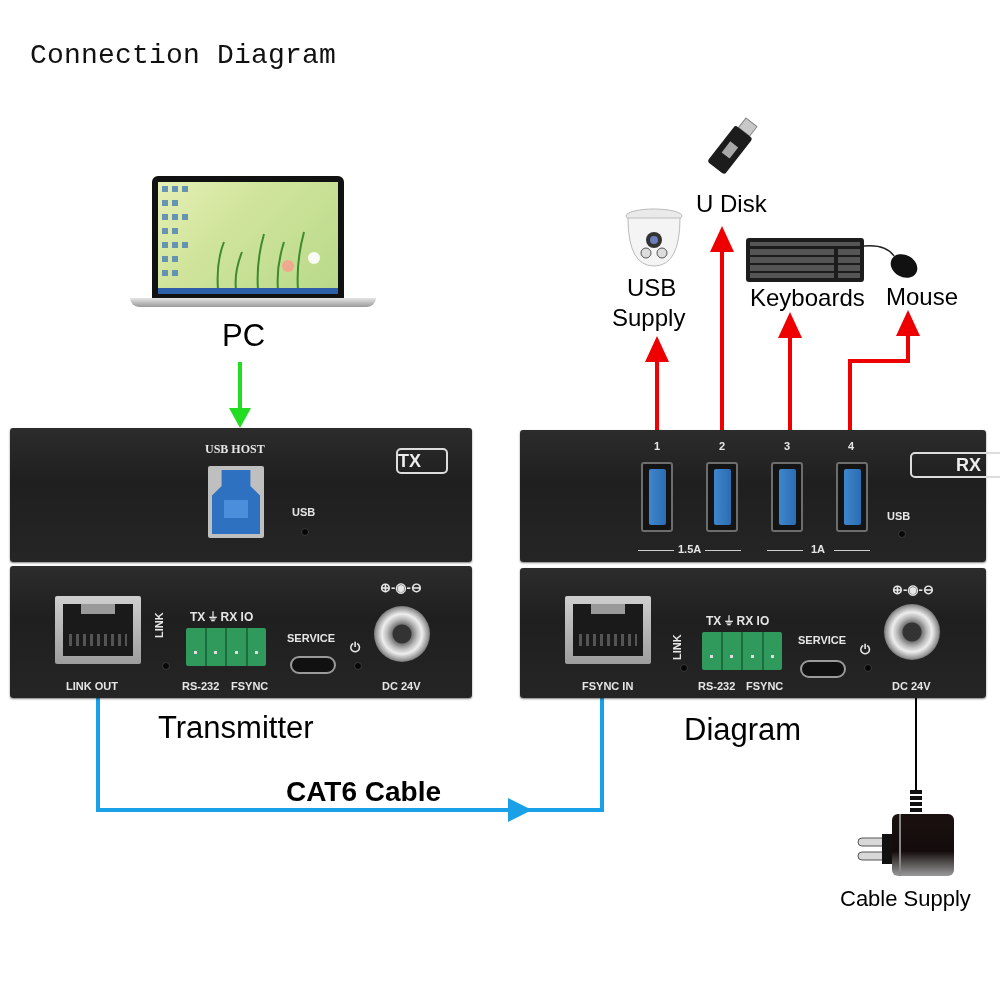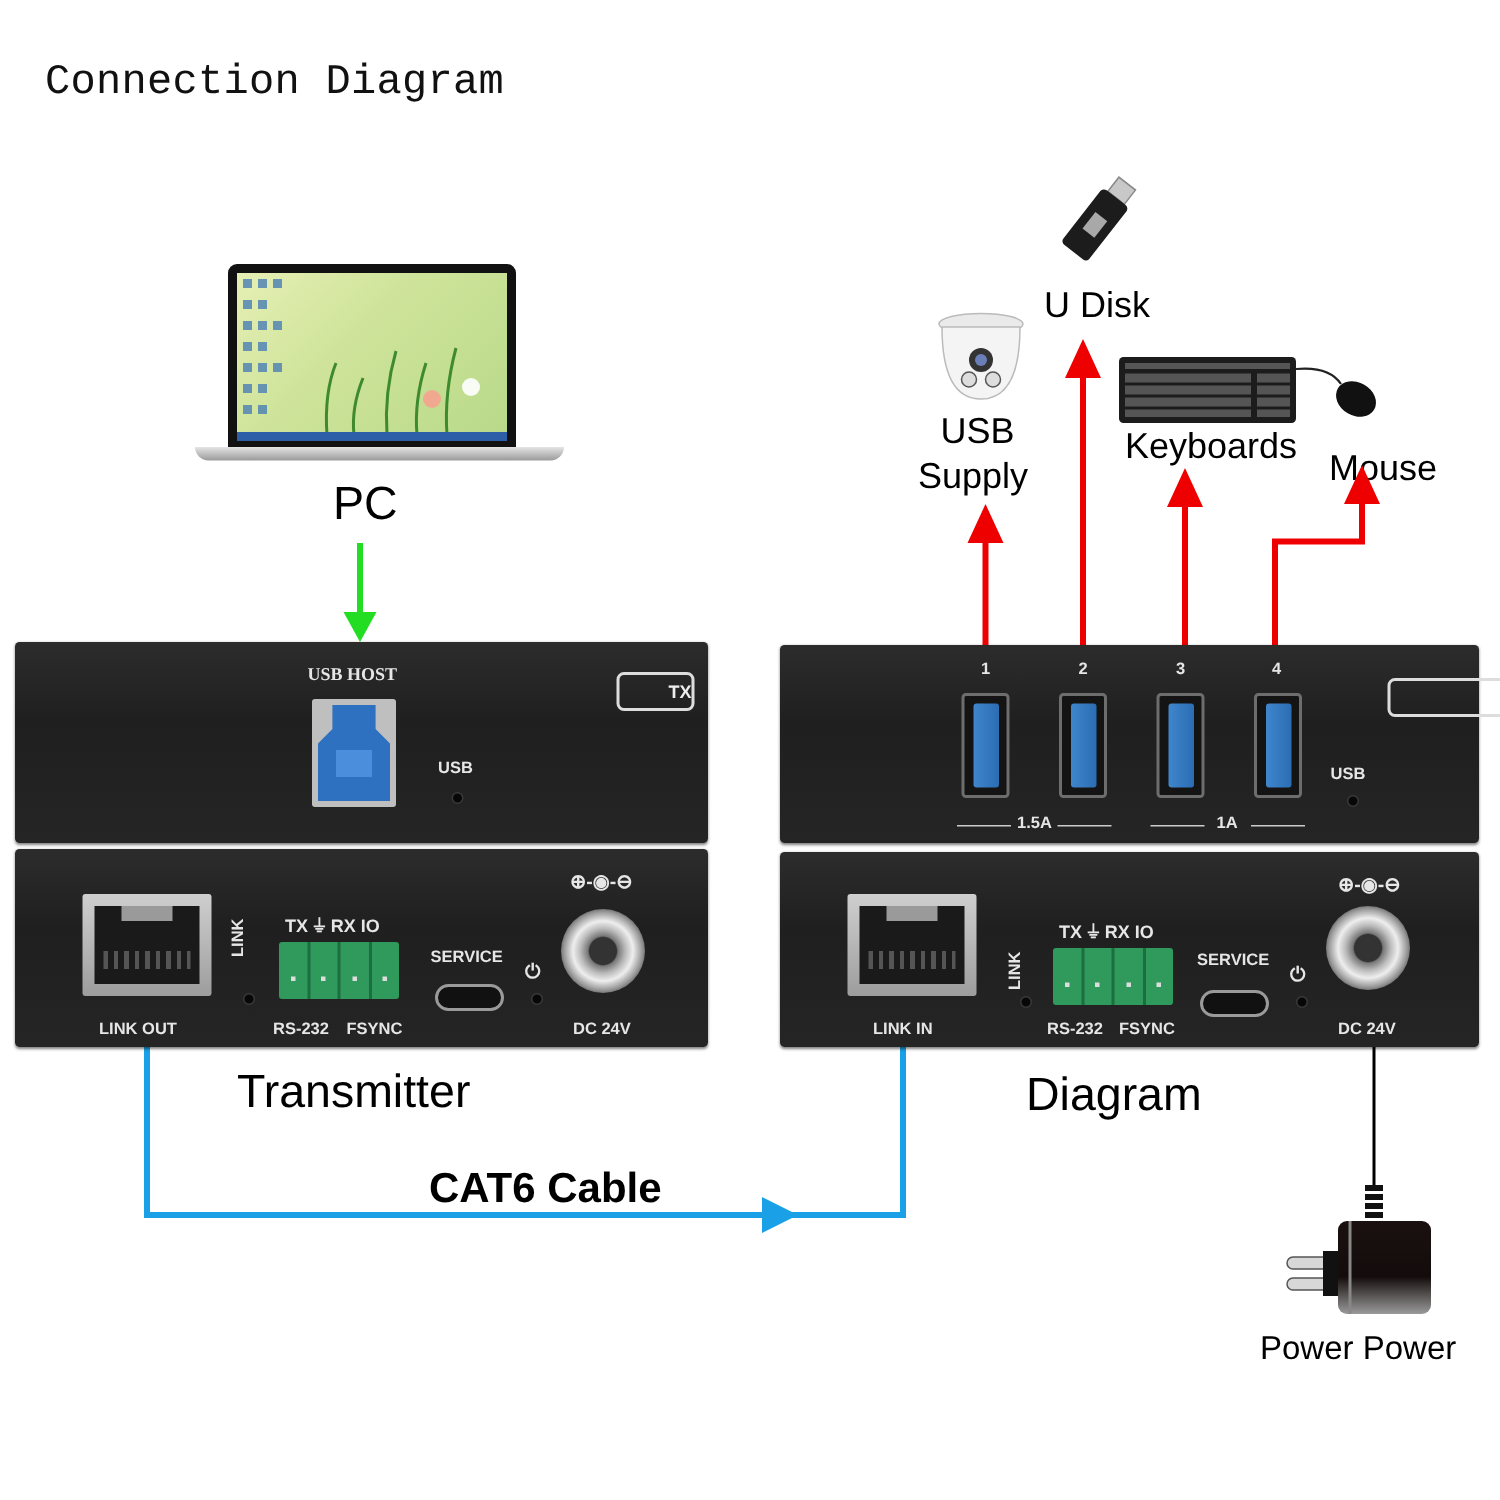--- a/index.html
+++ b/index.html
@@ -3,21 +3,21 @@
 <meta charset="utf-8">
 <style>
   html,body{margin:0;padding:0;}
   body{width:1000px;height:1000px;background:#ffffff;position:relative;overflow:hidden;font-family:"Liberation Sans",sans-serif;}
   .abs{position:absolute;}
   .title{left:30px;top:40px;font-family:Liberation Mono, monospace;font-size:28px;color:#111;letter-spacing:0.2px;}
   .lbl{font-size:24px;color:#000;white-space:nowrap;}
   .lbl-lg{font-size:31px;color:#000;white-space:nowrap;}
   .panel{background:linear-gradient(#2c2c2c,#1f1f1f 40%,#252525);border-radius:3px;box-shadow:0 1px 2px rgba(0,0,0,.5);}
   .ptxt{color:#e6e6e6;font-weight:bold;font-size:11px;white-space:nowrap;}
-  .badge{border:2px solid #ddd;border-radius:5px;color:#eee;font-weight:bold;font-size:12px;text-align:right;line-height:22px;margin-left:15px;}
+  .badge{border:2px solid #ddd;border-radius:5px;color:#eee;font-weight:bold;font-size:18px;text-align:left;line-height:22px;}
   .usb-a{width:32px;height:70px;background:#141414;border:2px solid #6d6d6d;border-radius:3px;box-sizing:border-box;}
   .usb-a::after{content:"";position:absolute;left:6px;top:5px;width:17px;height:56px;background:linear-gradient(90deg,#3f86cc,#2b6db3);border-radius:2px;}
   .rj45{width:86px;height:68px;background:linear-gradient(#cfcfcf,#9d9d9d);border-radius:2px;}
   .rj45 .hole{position:absolute;left:8px;top:8px;width:70px;height:52px;background:#1a1a1a;}
   .rj45 .tab{position:absolute;left:26px;top:8px;width:34px;height:10px;background:#9a9a9a;}
   .rj45 .pins{position:absolute;left:14px;top:38px;width:58px;height:12px;background:repeating-linear-gradient(90deg,#555 0 3px,#1a1a1a 3px 7px);}
   .term{width:80px;height:38px;background:#2f9a5c;border-radius:2px;display:flex;}
   .term span{flex:1;border-right:2px solid #1d6e3f;position:relative;}
   .term span:last-child{border-right:none;}
   .term span::after{content:"";position:absolute;left:50%;top:60%;width:3px;height:3px;margin-left:-1.5px;background:#ddd;}
@@ -107,21 +107,21 @@
       <rect x="92" y="21" width="22" height="6"></rect>
     <rect x="4" y="29" width="84" height="6"></rect>
       <rect x="92" y="29" width="22" height="6"></rect>
     <rect x="4" y="37" width="84" height="5"></rect>
       <rect x="92" y="37" width="22" height="5"></rect>
   </g>
   <path d="M118 10 Q140 8 148 20" stroke="#222" fill="none" stroke-width="1.5"></path>
   <ellipse cx="158" cy="30" rx="14" ry="11" fill="#111" transform="rotate(30 158 30)"></ellipse>
 </svg>
 <div class="abs lbl" style="left:750px;top:284px;">Keyboards</div>
-<div class="abs lbl" style="left:886px;top:283px;margin-top:16px;">Mouse</div>
+<div class="abs lbl" style="left:886px;top:283px;">Mouse</div>
 
 <svg class="abs" style="left:0;top:0;" width="1000" height="1000">
 
   <line x1="240" y1="362" x2="240" y2="410" stroke="#22dd22" stroke-width="4"></line>
   <polygon points="229,408 251,408 240,428" fill="#22dd22"></polygon>
 
   <line x1="657" y1="434" x2="657" y2="360" stroke="#ee0000" stroke-width="4"></line>
   <polygon points="645,362 669,362 657,336" fill="#ee0000"></polygon>
   <line x1="722" y1="434" x2="722" y2="250" stroke="#ee0000" stroke-width="4"></line>
   <polygon points="710,252 734,252 722,226" fill="#ee0000"></polygon>
@@ -193,21 +193,21 @@
   <div class="abs led" style="left:378px;top:100px;"></div>
   <div class="abs badge" style="left:390px;top:22px;width:48px;height:22px;padding-left:44px;">RX</div>
 </div>
 
 <div class="abs panel" style="left:520px;top:568px;width:466px;height:130px;">
   <div class="abs rj45" style="left:45px;top:28px;">
       <div class="hole"></div>
       <div class="tab"></div>
       <div class="pins"></div>
     </div>
-  <div class="abs ptxt" style="left:62px;top:112px;">LINK IN</div>
+  <div class="abs ptxt" style="left:62px;top:112px;">FSYNC IN</div>
   <div class="abs ptxt" style="left:151px;top:92px;transform:rotate(-90deg);transform-origin:left top;">LINK</div>
   <div class="abs led" style="left:160px;top:96px;"></div>
   <div class="abs ptxt" style="left:186px;top:46px;font-size:12px;">TX ⏚ RX IO</div>
   <div class="abs term" style="left:182px;top:64px;">
       <span></span>
       <span></span>
       <span></span>
       <span></span>
     </div>
   <div class="abs ptxt" style="left:178px;top:112px;">RS-232</div>
@@ -238,13 +238,13 @@
   <rect x="40" y="28" width="62" height="62" rx="6" fill="url(#psg)"></rect>
   <line x1="48" y1="28" x2="48" y2="90" stroke="#888" stroke-width="2"></line>
   <defs>
       <linearGradient id="psg" x1="0" y1="0" x2="0" y2="1">
         <stop offset="0" stop-color="#1a1010"></stop>
         <stop offset=".6" stop-color="#140c0c"></stop>
         <stop offset="1" stop-color="#9a9a9a"></stop>
       </linearGradient>
     </defs>
 </svg>
-<div class="abs lbl" style="left:840px;top:886px;font-size:22px;">Power Power</div>
+<div class="abs lbl" style="left:840px;top:886px;font-size:22px;">Cable Supply</div>
 
 </body></html>

